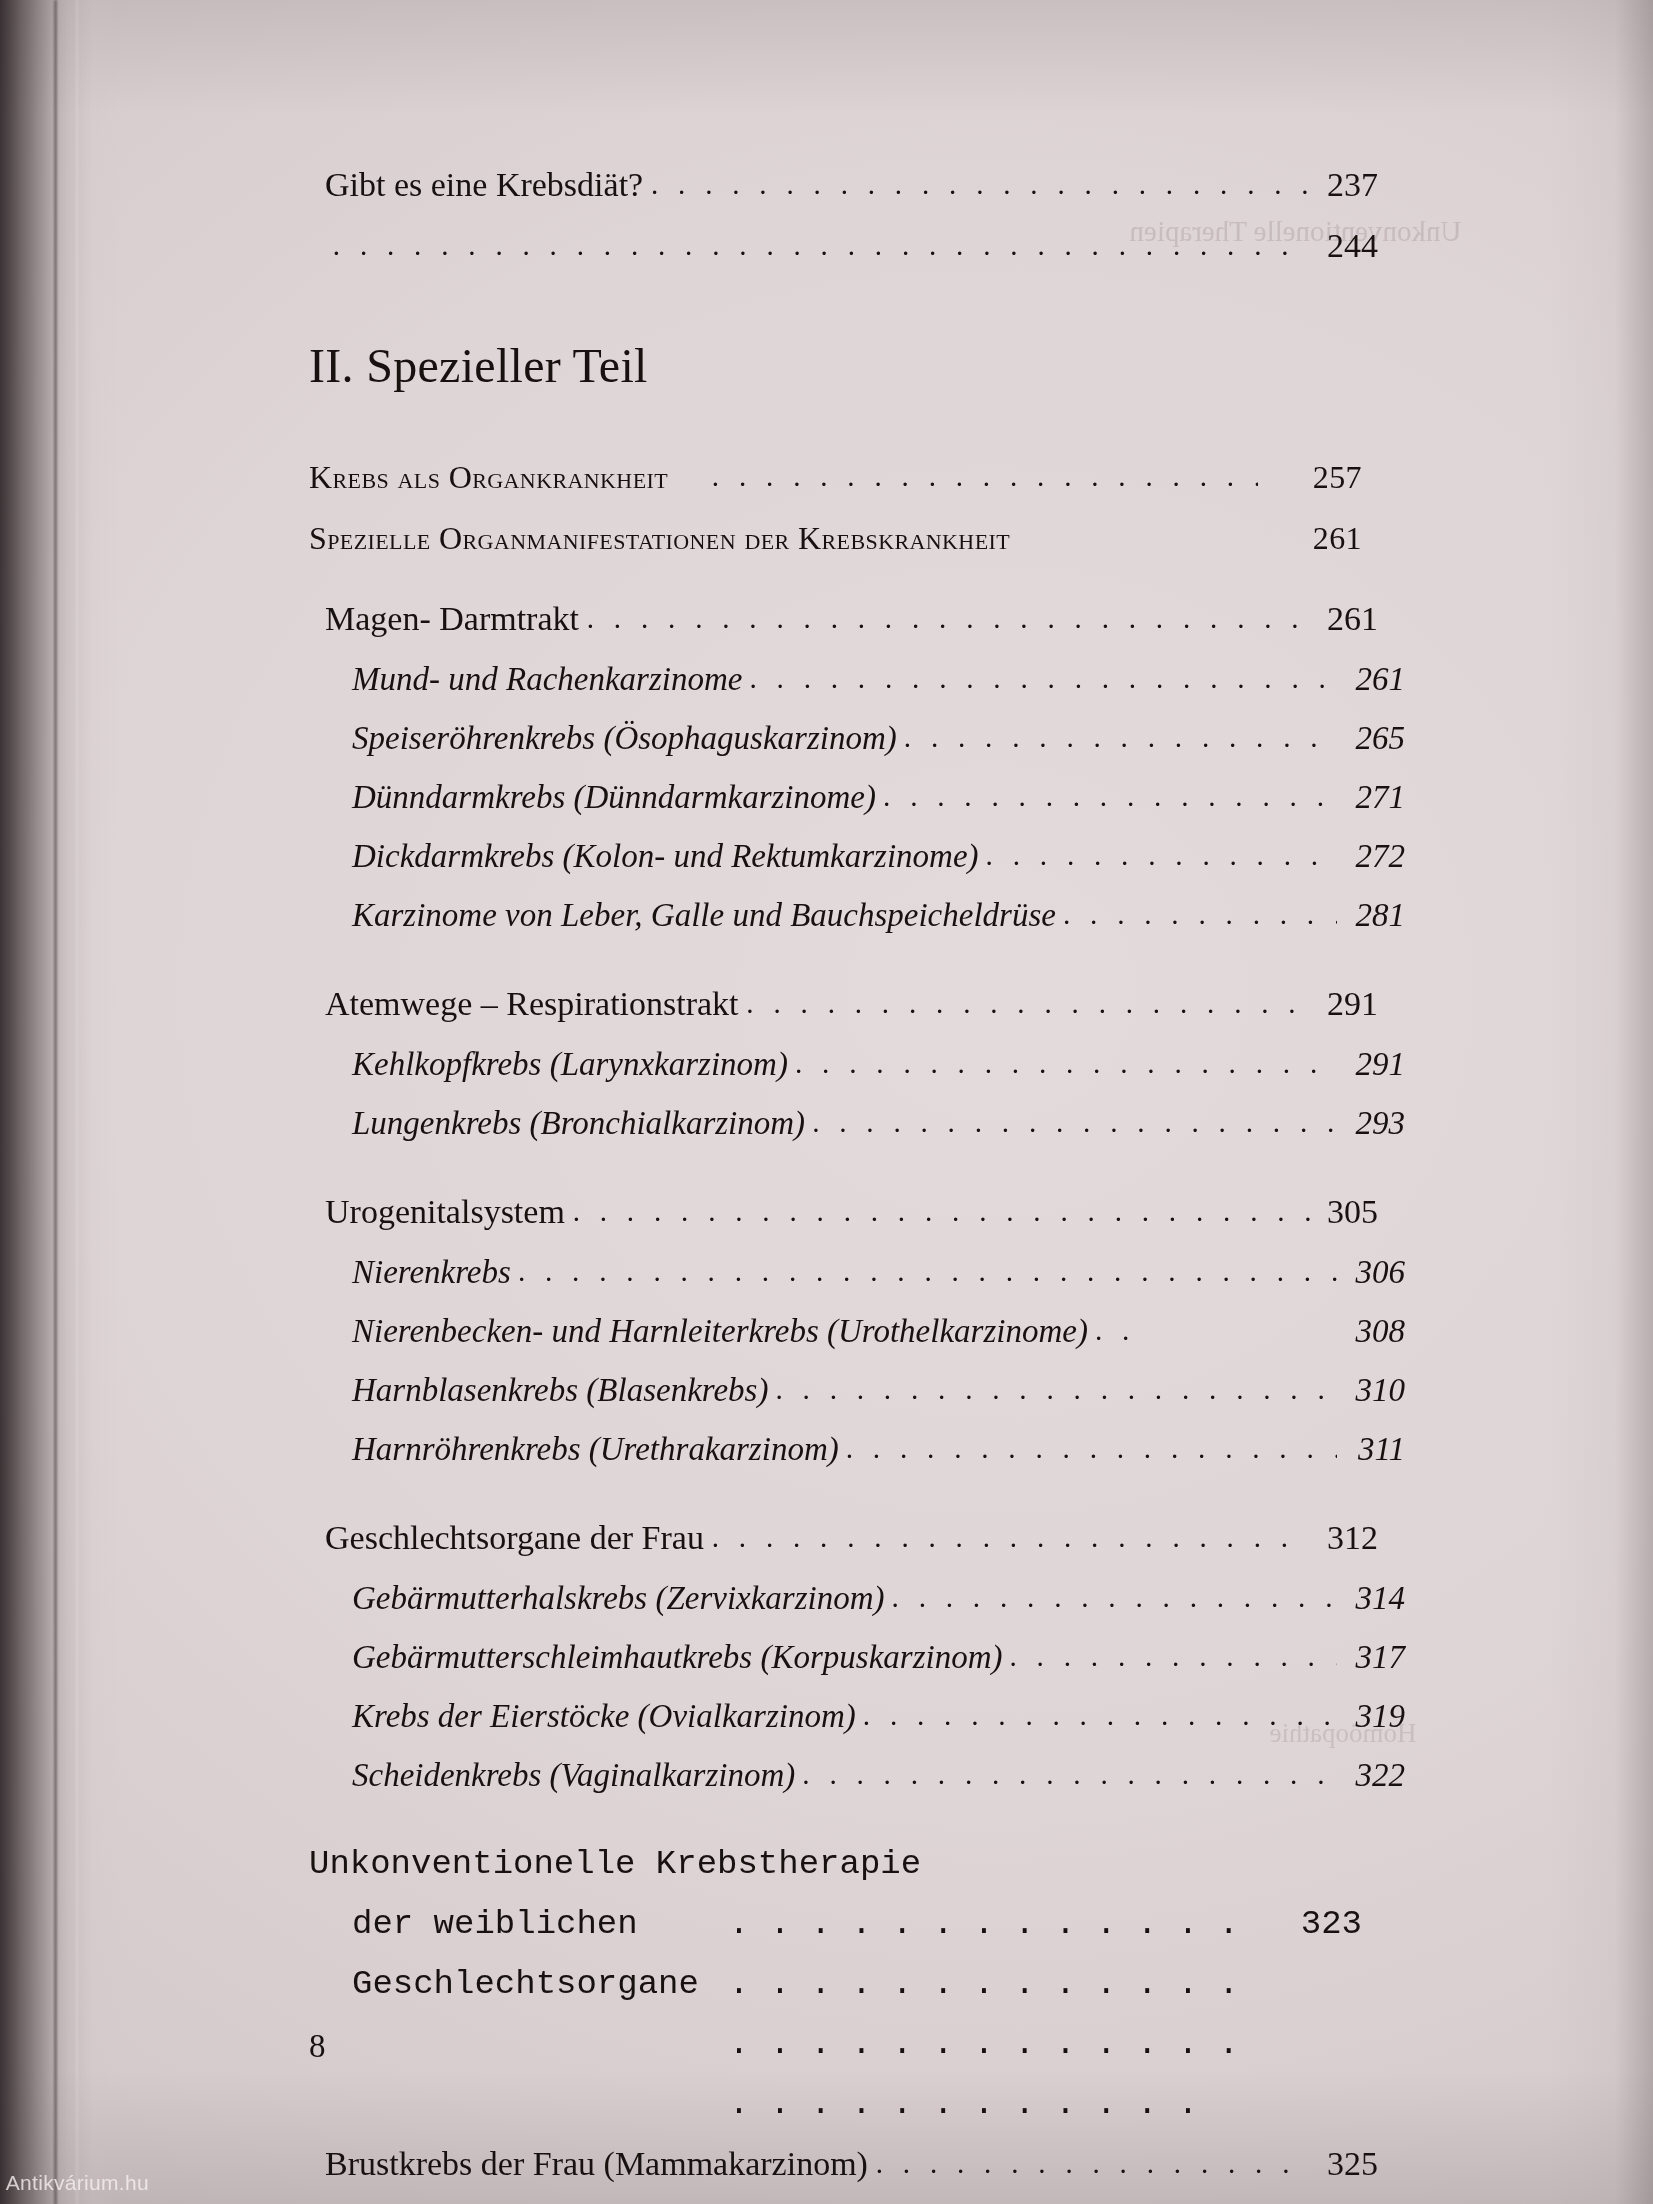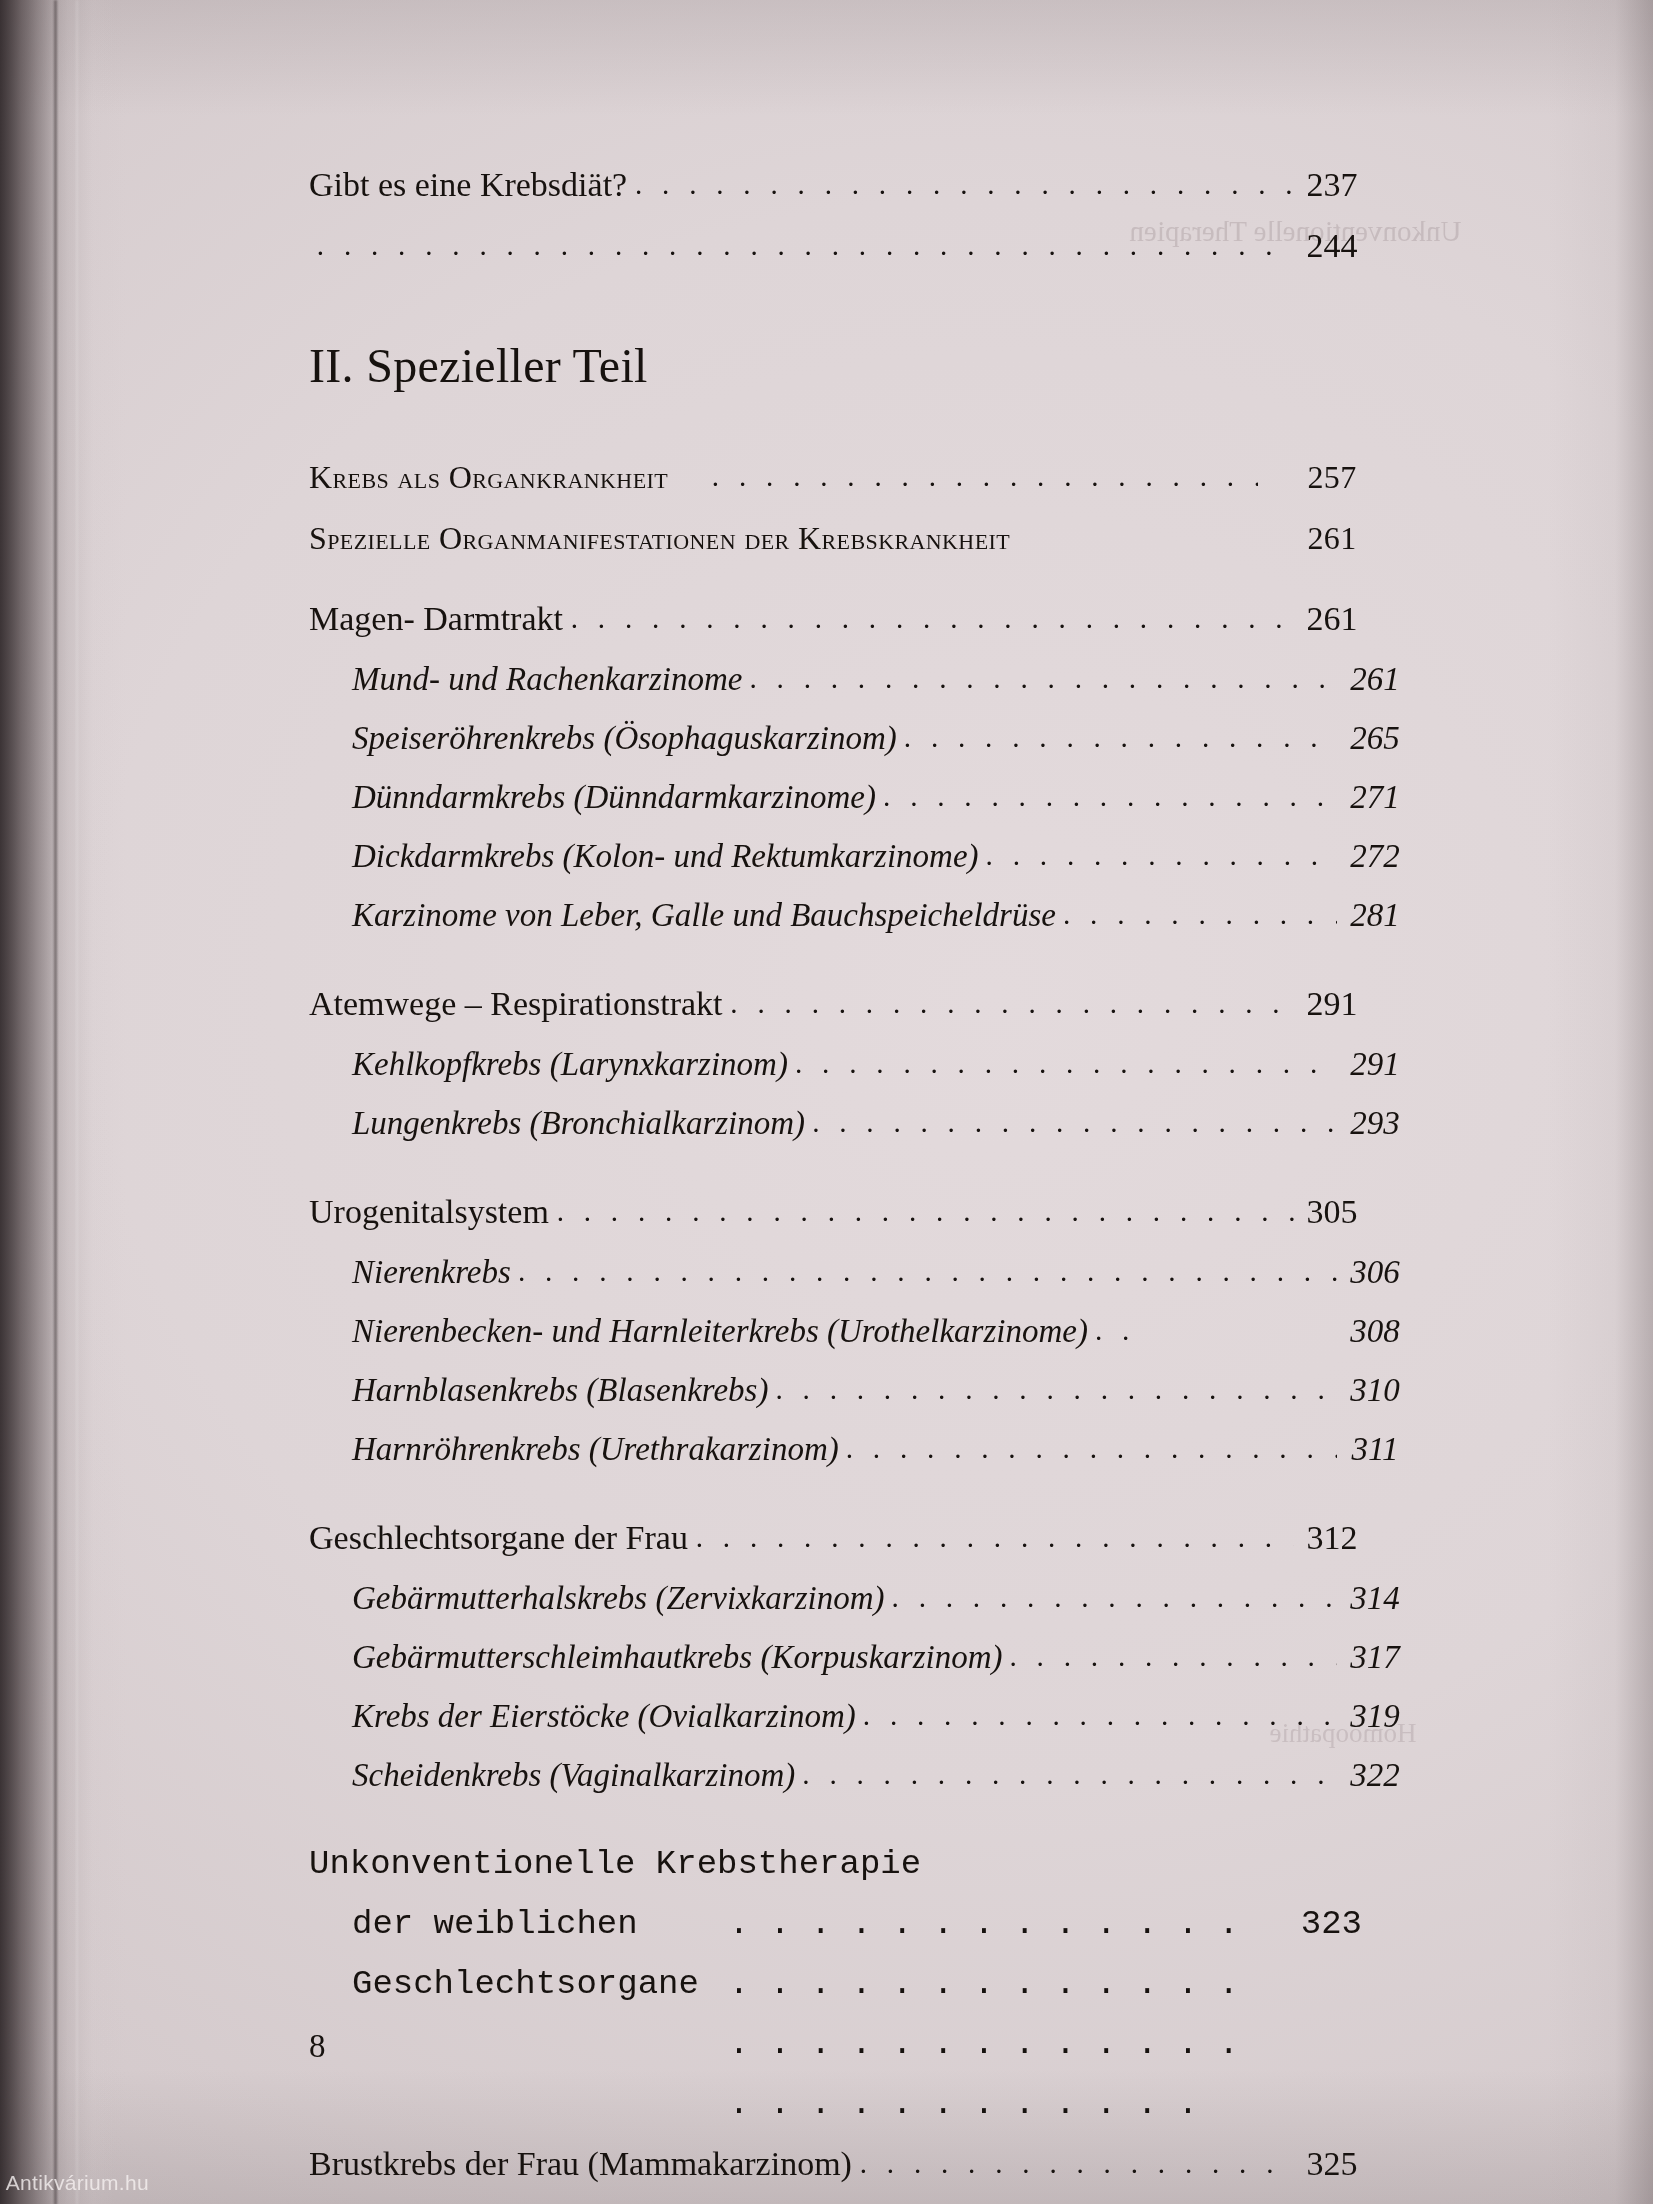--- a/index.html
+++ b/index.html
@@ -106,28 +106,29 @@
     margin: 0 7.8px 0 7.8px;
     overflow: hidden;
     white-space: nowrap;
     color: #17120f;
     letter-spacing: 6.3px;
     font-size: 29px;
     transform: translateY(-1.9px);
   }
   .row .page-no {
     white-space: nowrap;
-    text-align: center;
+    text-align: right;
     min-width: 60px;
   }
 
   .lvl1 {
     font-size: 34px;
     line-height: 60px;
     margin-top: 0;
+    margin-left: 16px;
   }
   .lvl2 {
     font-size: 33px;
     line-height: 58px;
     font-style: italic;
     padding-left: 43px;
   }
   .smallcaps {
     font-size: 32px;
     line-height: 60px;

